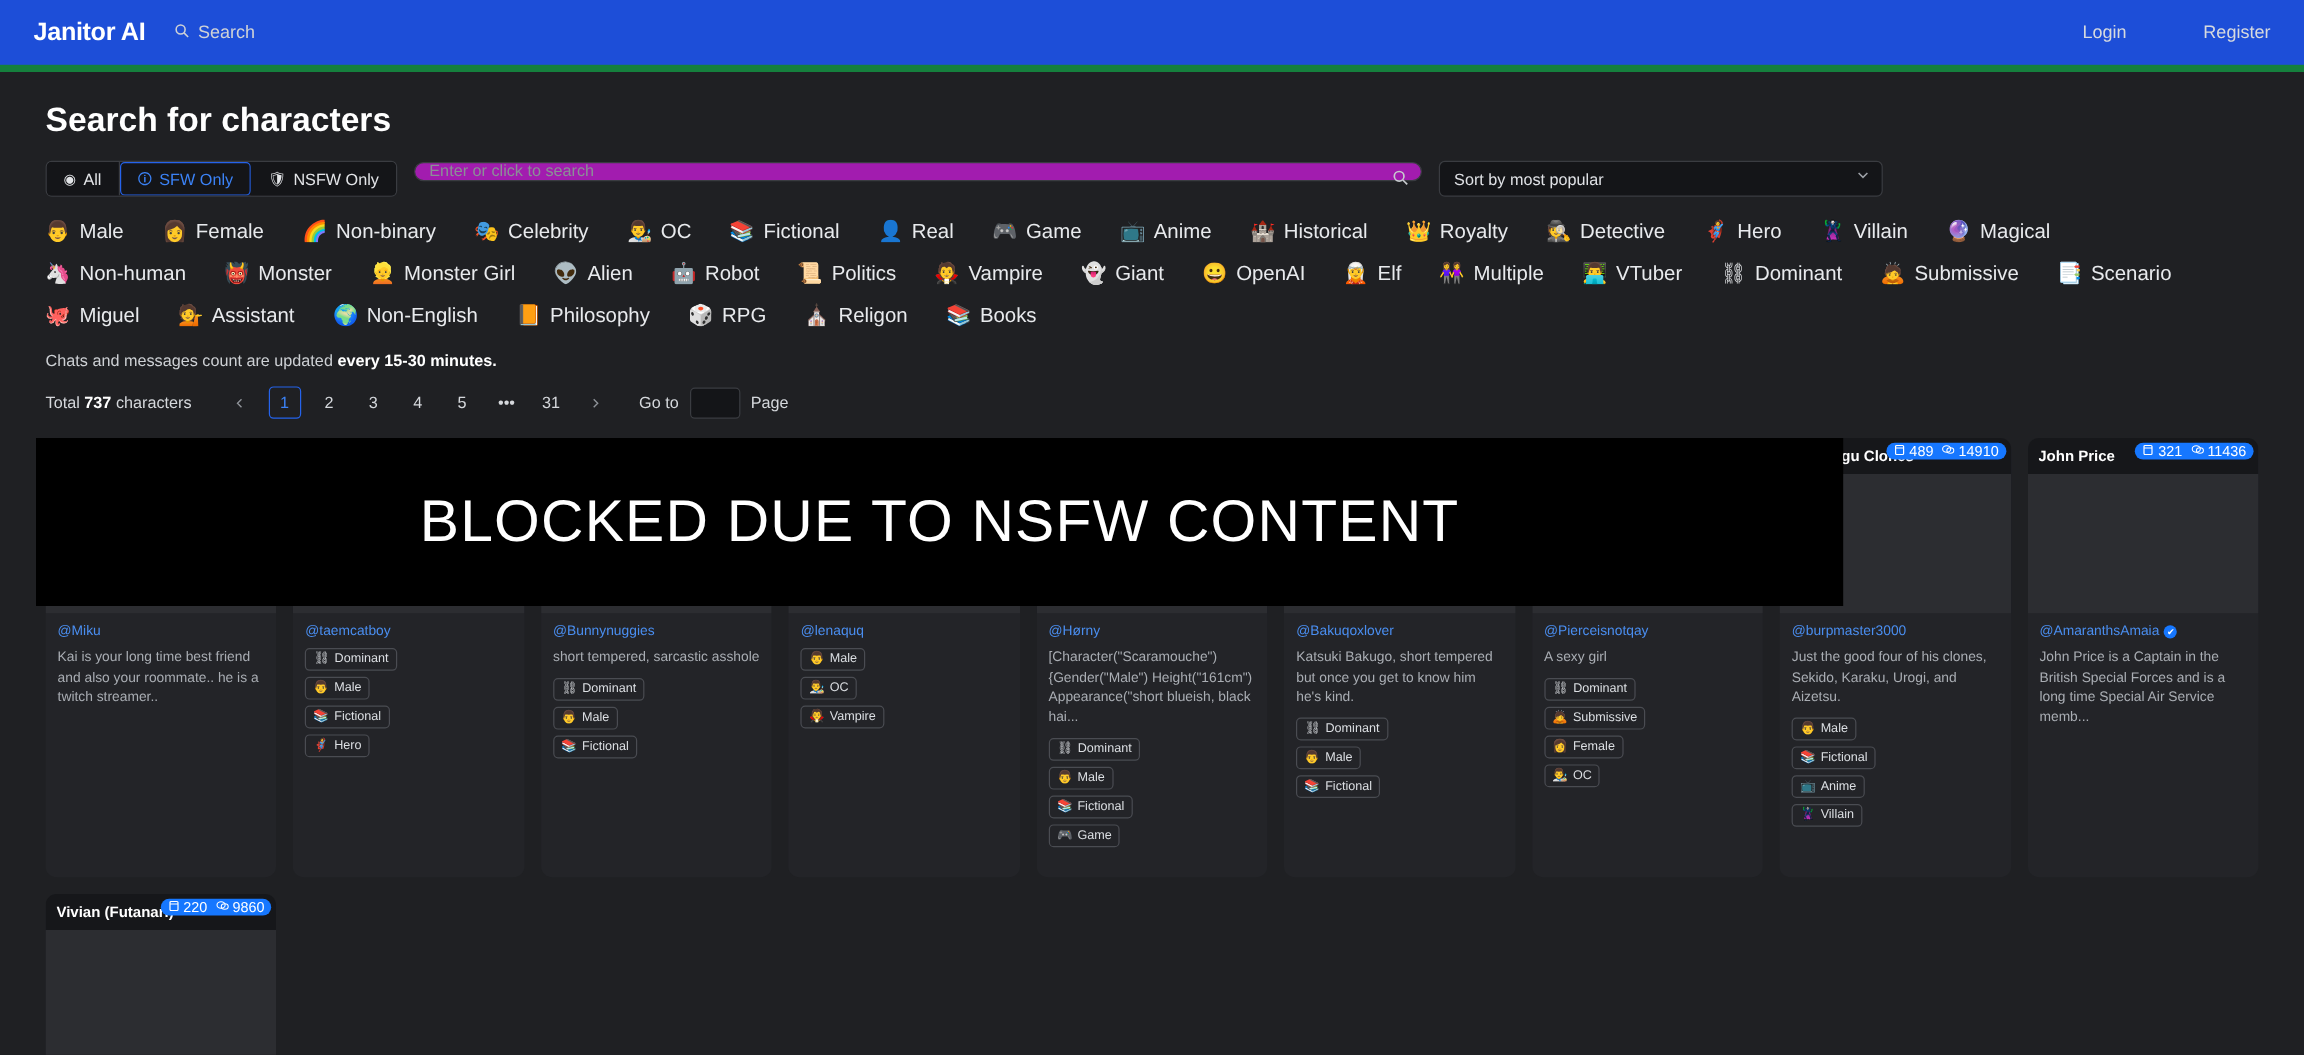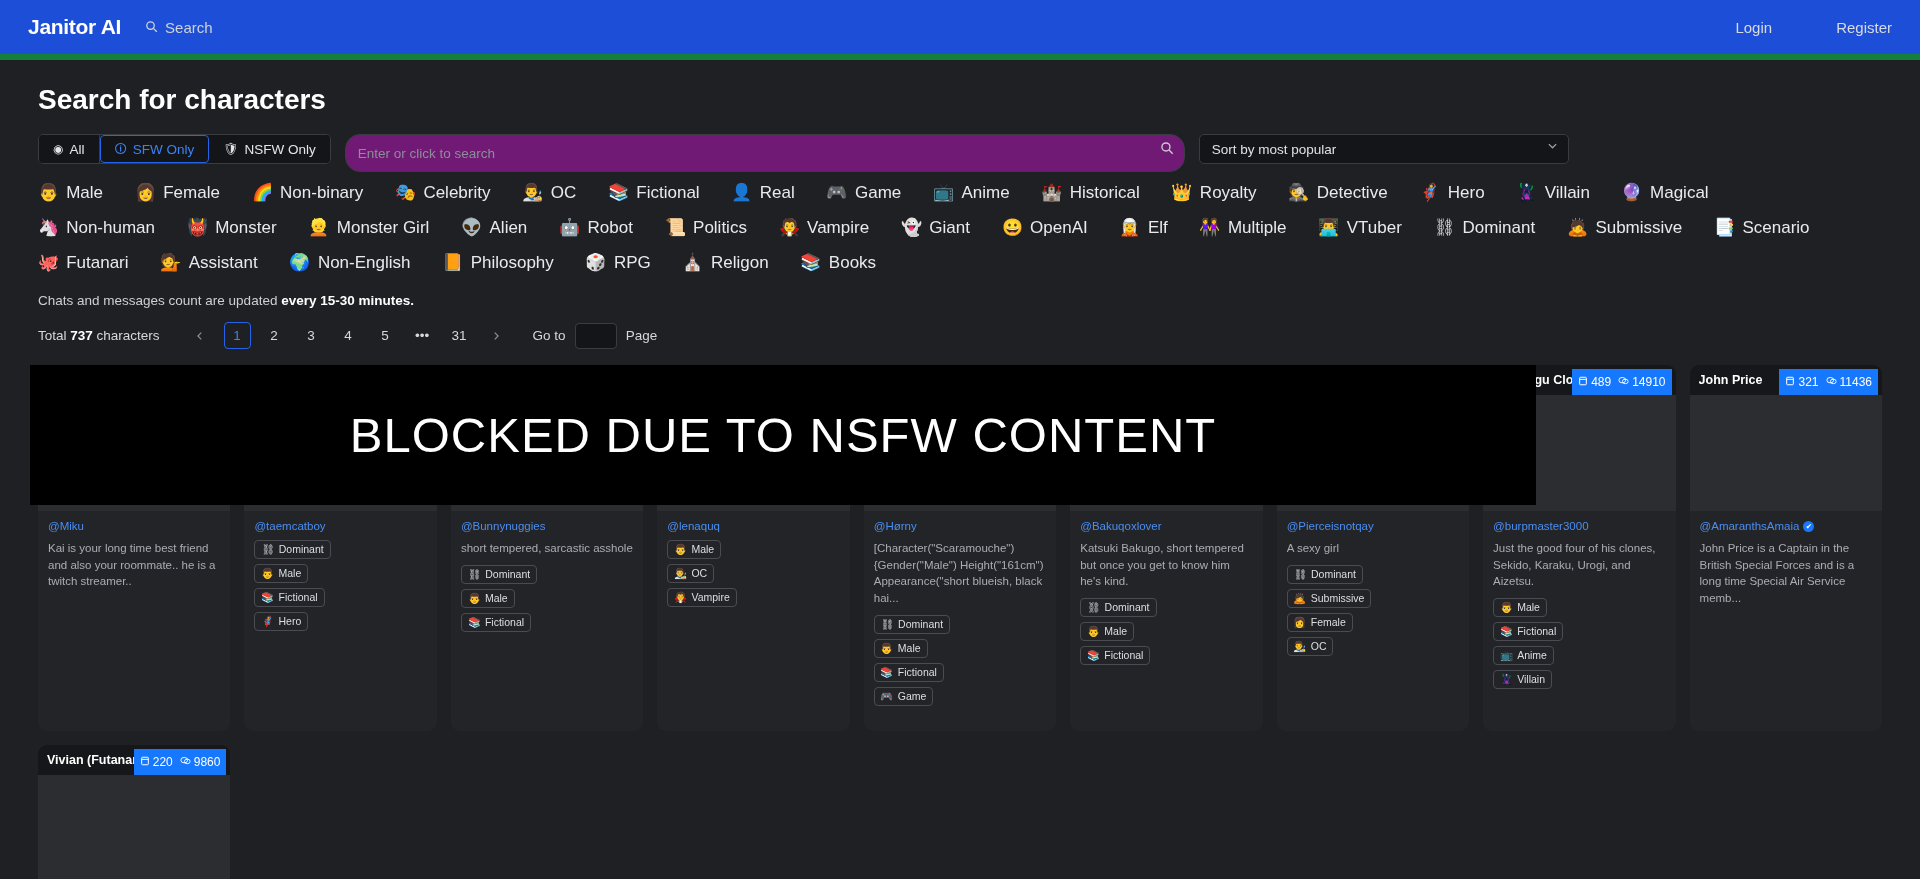--- a/index.html
+++ b/index.html
@@ -94,22 +94,22 @@
   }
   .seg .ico { font-size: 12px; line-height: 1; }
 
   .search-wrap {
     position: relative;
     width: 840px;
     height: 30px;
   }
   .search-wrap input {
     width: 100%;
-    height: 38px;
-    background: #701a75;
+    height: 16px;
+    background: #a21caf;
     border: 1px solid #3a3c41;
     border-radius: 15px;
     color: #e4e6e9;
     font-size: 13.5px;
     padding: 0 34px 0 12px;
     font-family: "Liberation Sans", sans-serif;
     outline: none;
   }
   .search-wrap input::placeholder { color: #8b8f96; }
   .search-ico {
@@ -255,23 +255,23 @@
     flex: 1;
   }
   .stats {
     position: absolute;
     right: 4px;
     top: 4px;
     display: flex;
     align-items: center;
     gap: 7px;
     background: #1677ff;
-    border-radius: 0;
+    border-radius: 10px;
     padding: 2px 6px;
-    height: 26px;
+    height: 14px;
   }
   .stat {
     display: flex;
     align-items: center;
     gap: 3px;
     color: #ffffff;
     font-size: 12px;
     white-space: nowrap;
   }
   .stat .g { font-size: 10px; }
@@ -524,21 +524,21 @@
       <div class="tag">
         <span class="emoji">🙇</span>
         <span>Submissive</span>
       </div>
       <div class="tag">
         <span class="emoji">📑</span>
         <span>Scenario</span>
       </div>
       <div class="tag">
         <span class="emoji">🐙</span>
-        <span>Futanari</span>
+        <span>Miguel</span>
       </div>
       <div class="tag">
         <span class="emoji">💁</span>
         <span>Assistant</span>
       </div>
       <div class="tag">
         <span class="emoji">🌍</span>
         <span>Non-English</span>
       </div>
       <div class="tag">

